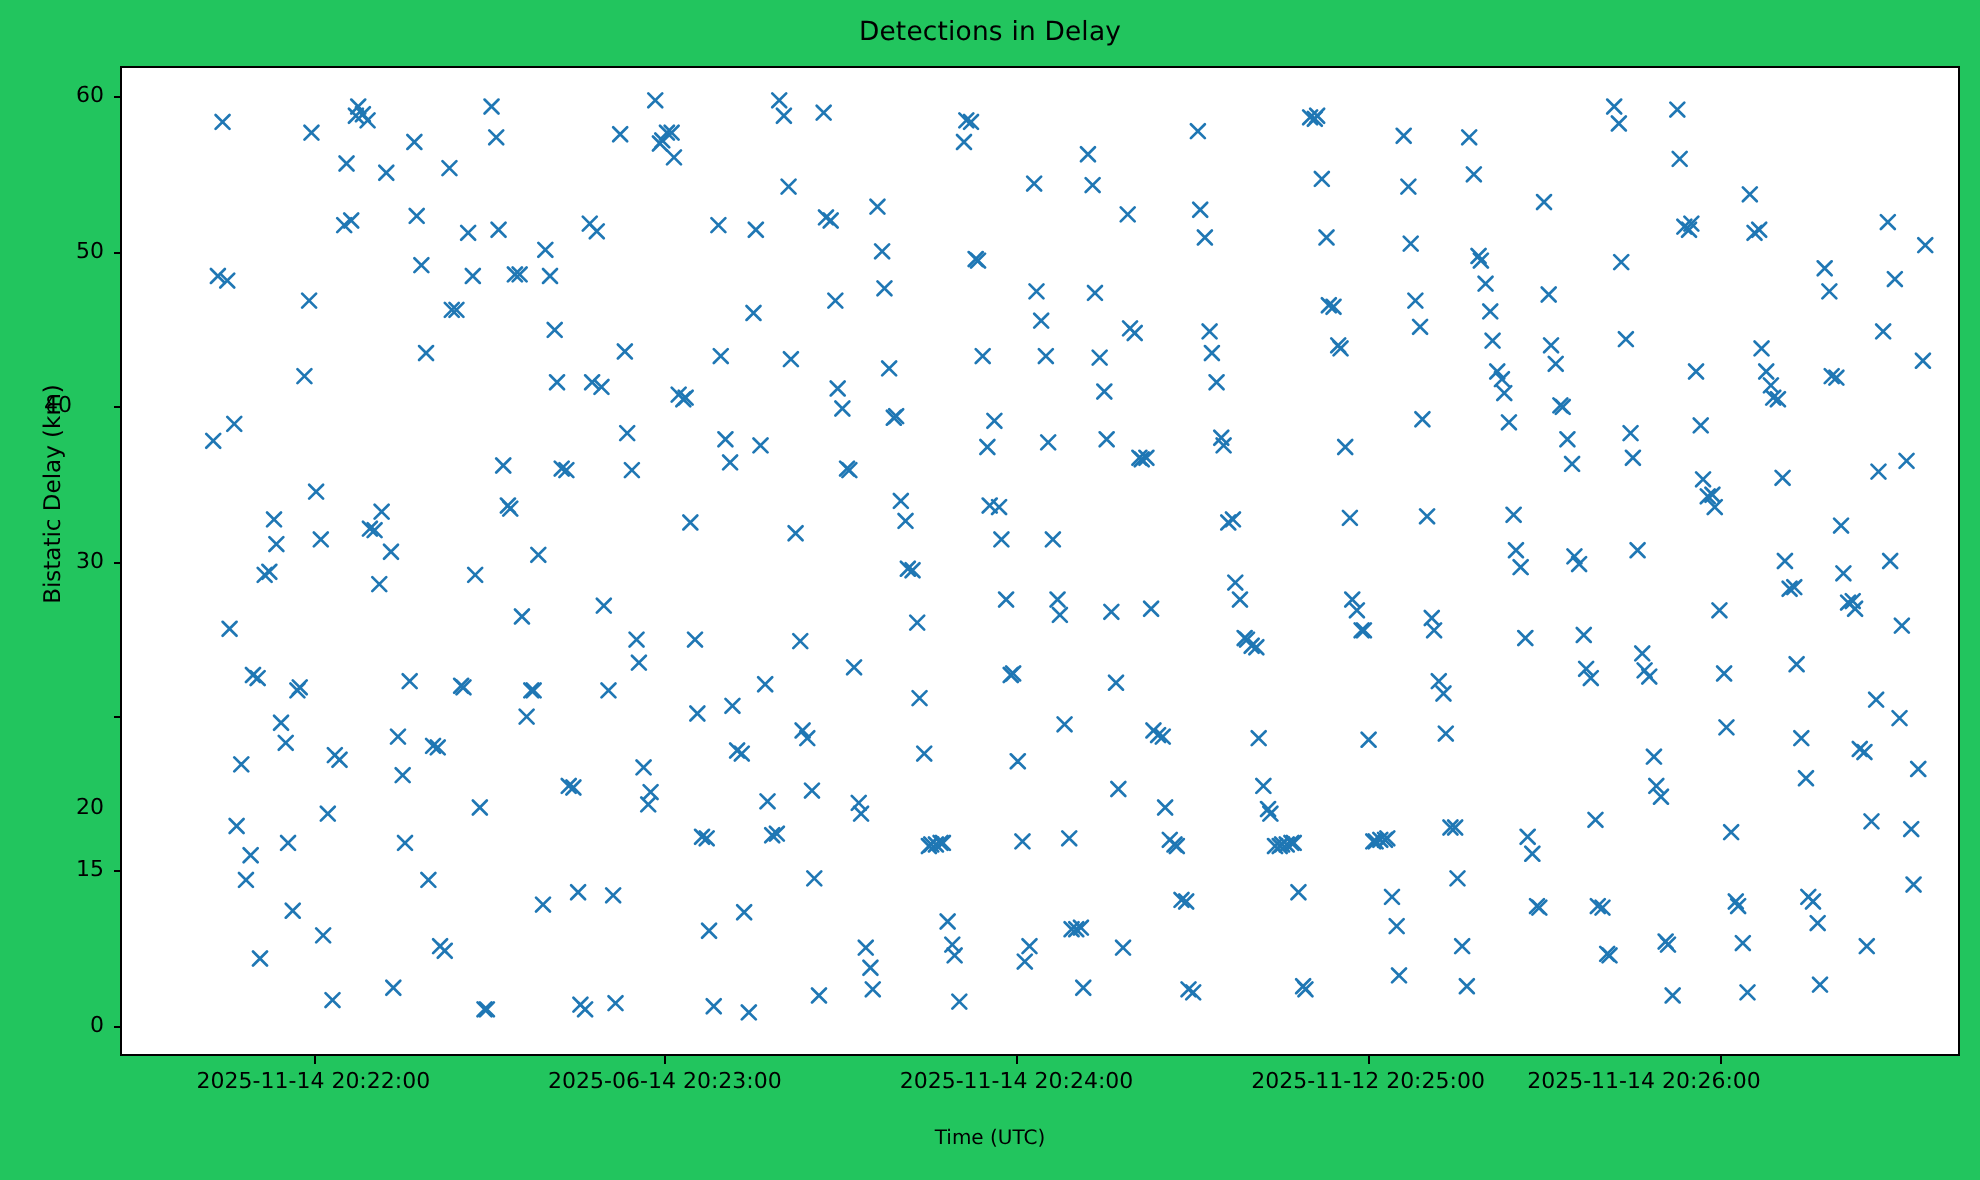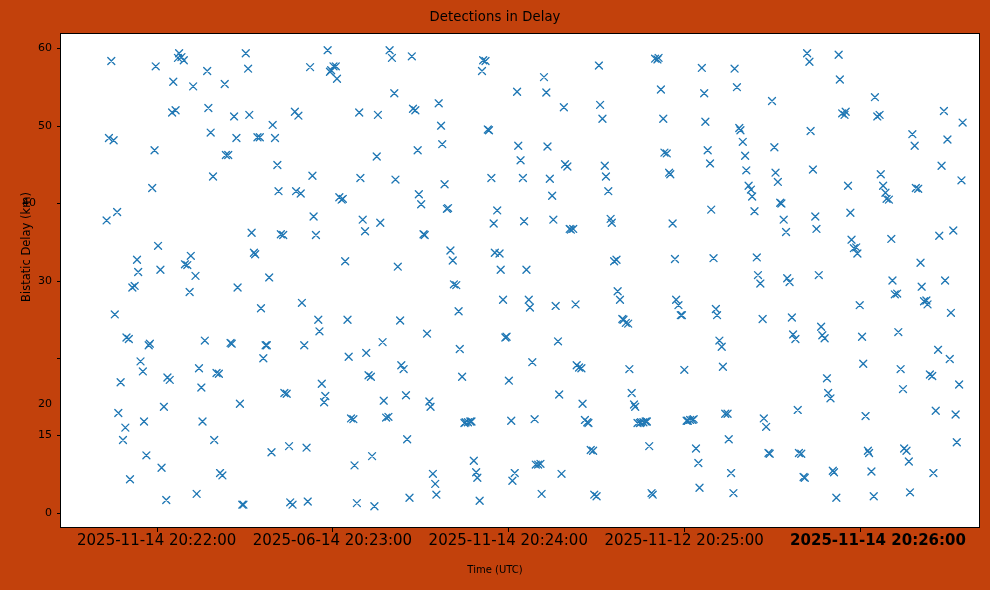--- a/index.html
+++ b/index.html
@@ -4,21 +4,21 @@
 <style>
   html, body {
     margin: 0;
     padding: 0;
     background: #ffffff;
   }
   #figure {
     position: relative;
     width: 990px;
     height: 590px;
-    background: #c2410c;
+    background: #22c55e;
     font-family: "DejaVu Sans", sans-serif;
     overflow: hidden;
   }
   #chart-title {
     position: absolute;
     left: 0;
     top: 9px;
     width: 990px;
     text-align: center;
     font-size: 13.2px;
@@ -75,21 +75,21 @@
   
   .xtick-mark {
     position: absolute;
     width: 1px;
     height: 3.5px;
     background: #000000;
   }
   .xtick-label {
     position: absolute;
     text-align: center;
-    font-size: 15px;
+    font-size: 11px;
     color: #000000;
     width: 200px;
     line-height: 13px;
   }
   #xlabel {
     position: absolute;
     left: 0;
     top: 564px;
     width: 990px;
     text-align: center;
@@ -587,18 +587,18 @@
         <div class="xtick-mark" style="left: 332.484px; top: 528px;"></div>
         <div class="xtick-mark" style="left: 508.28px; top: 528px;"></div>
         <div class="xtick-mark" style="left: 684.076px; top: 528px;"></div>
         <div class="xtick-mark" style="left: 859.873px; top: 528px;"></div>
       </div>
     <div id="xtick-labels-container">
         <div class="xtick-label" style="left: 56.6879px; top: 534px;">2025-11-14 20:22:00</div>
         <div class="xtick-label" style="left: 232.484px; top: 534px;">2025-06-14 20:23:00</div>
         <div class="xtick-label" style="left: 408.28px; top: 534px;">2025-11-14 20:24:00</div>
         <div class="xtick-label" style="left: 584.076px; top: 534px;">2025-11-12 20:25:00</div>
-        <div class="xtick-label" style="left: 778px; top: 534px; font-weight: bold;">2025-11-14 20:26:00</div>
+        <div class="xtick-label" style="left: 722px; top: 534px;">2025-11-14 20:26:00</div>
       </div>
     <div id="xlabel">Time (UTC)</div>
   </div>
 
 </div>
 
 </body></html>

